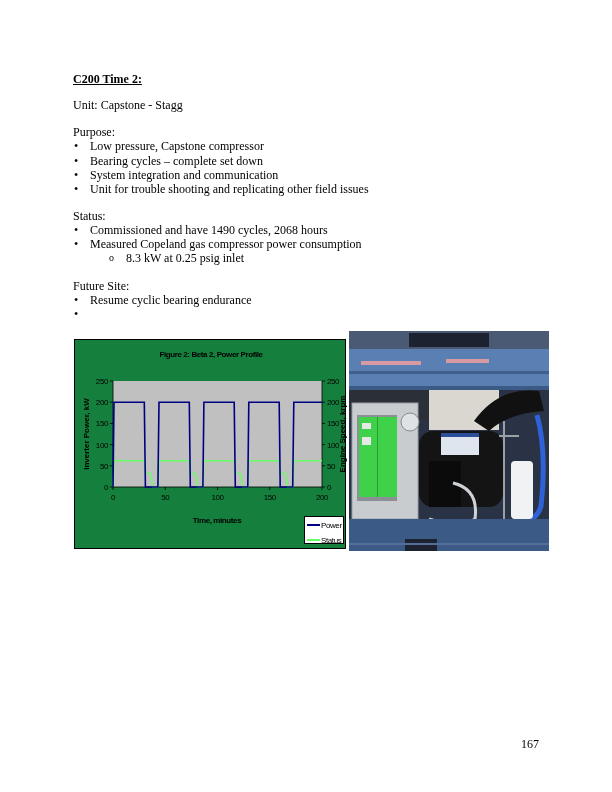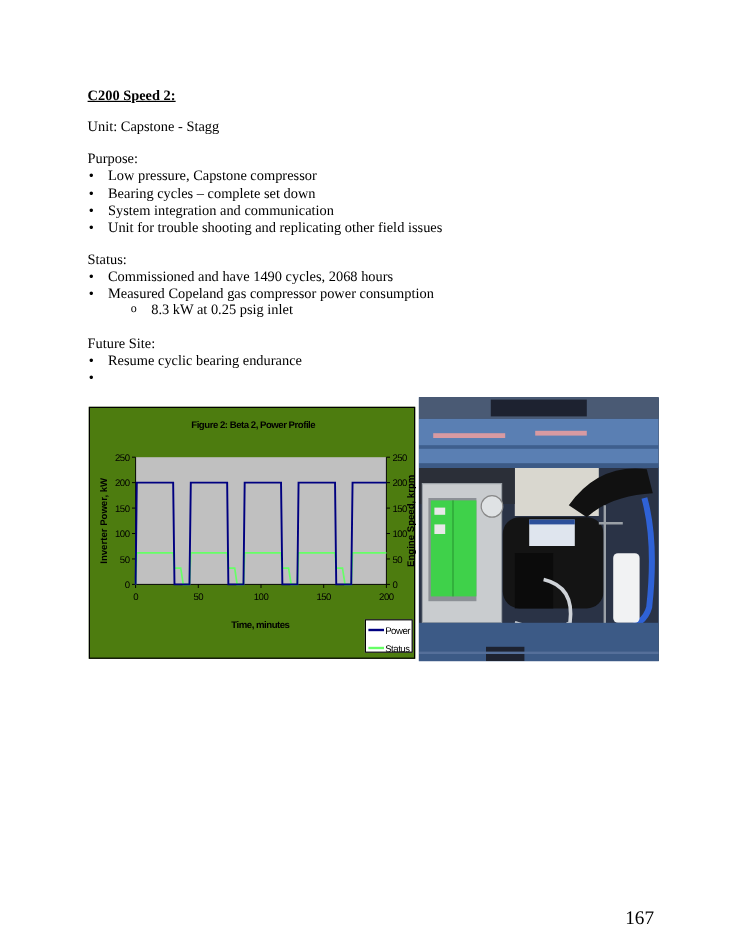--- a/index.html
+++ b/index.html
@@ -4,40 +4,40 @@
 <style>
   html, body { margin:0; padding:0; background:#ffffff; }
   body { width:612px; height:792px; position:relative; overflow:hidden;
          font-family:"Liberation Serif", serif; color:#000; }
   .t { position:absolute; font-size:12px; line-height:14px; white-space:nowrap; }
   .heading { font-weight:bold; text-decoration:underline; }
   .bullet { position:absolute; font-size:12px; line-height:14px; }
   .sub-bullet { position:absolute; font-size:10px; line-height:14px; }
 
   #chart-frame { position:absolute; left:74px; top:339px; width:272px; height:210px;
-                 border:1px solid #000; background:#4d7c0f; box-sizing:border-box;
+                 border:1px solid #000; background:#15803d; box-sizing:border-box;
                  font-family:"Liberation Sans", sans-serif; }
   #chart-svg { position:absolute; left:0; top:0; }
   .ctitle { font-size:8px; font-weight:bold; letter-spacing:-0.4px; }
   .tick { font-size:8px; letter-spacing:-0.4px; }
   .axlab { font-size:8px; font-weight:bold; }
 
   #legend { position:absolute; left:229px; top:176px; width:40px; height:28px;
             border:1px solid #000; background:#fff; box-sizing:border-box; }
   .leg-row { position:absolute; left:2px; height:12px; display:flex; align-items:center;
              font-size:8px; letter-spacing:-0.4px; }
   .leg-line { width:13px; height:2px; margin-right:1px; }
 
   #photo { position:absolute; left:349px; top:331px; width:200px; height:220px; overflow:hidden; background:#3c5a86; }
-  #page-number { position:absolute; left:521px; top:757px; font-size:16px; }
+  #page-number { position:absolute; left:521px; top:737px; font-size:12px; }
 </style>
 </head>
 <body>
 
-<div class="t heading" style="left:73px;top:72px;">C200 Speed 2:</div>
+<div class="t heading" style="left:73px;top:72px;">C200 Time 2:</div>
 <div class="t" style="left:73px;top:98px;">Unit: Capstone - Stagg</div>
 
 <div class="t" style="left:73px;top:125px;">Purpose:</div>
 <div>
   <span class="bullet" style="left:74px;top:139px;">•</span>
   <div class="t" style="left:90px;top:139px;">Low pressure, Capstone compressor</div>
   <span class="bullet" style="left:74px;top:154px;">•</span>
   <div class="t" style="left:90px;top:154px;">Bearing cycles – complete set down</div>
   <span class="bullet" style="left:74px;top:168px;">•</span>
   <div class="t" style="left:90px;top:168px;">System integration and communication</div>

